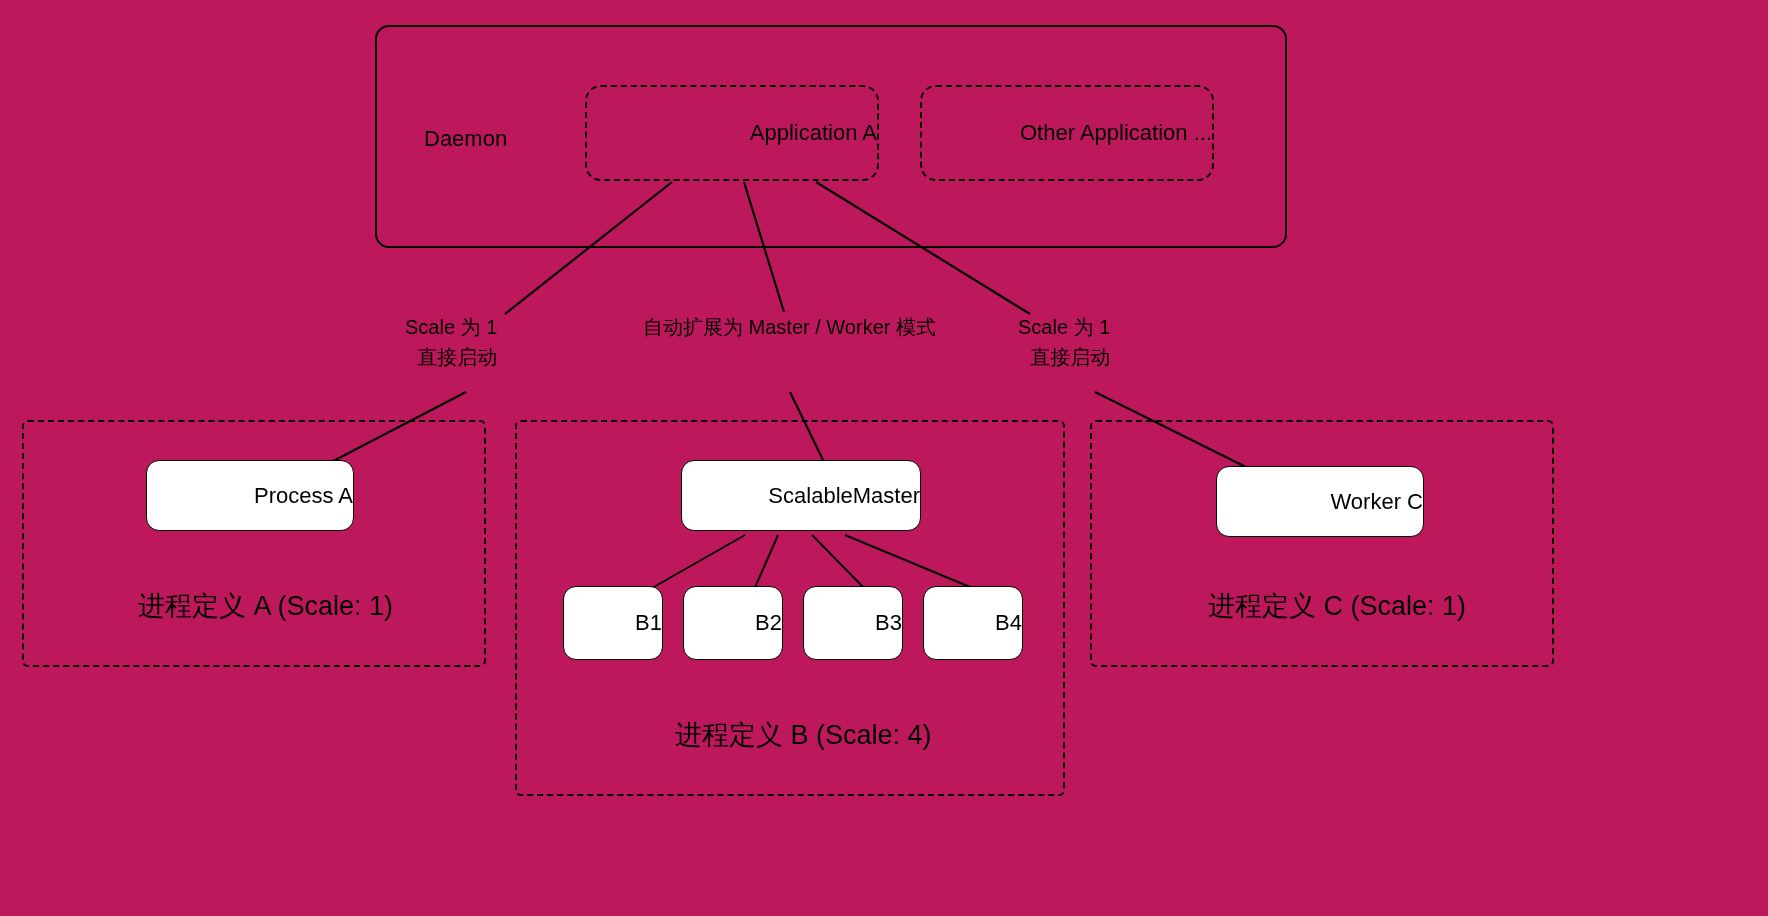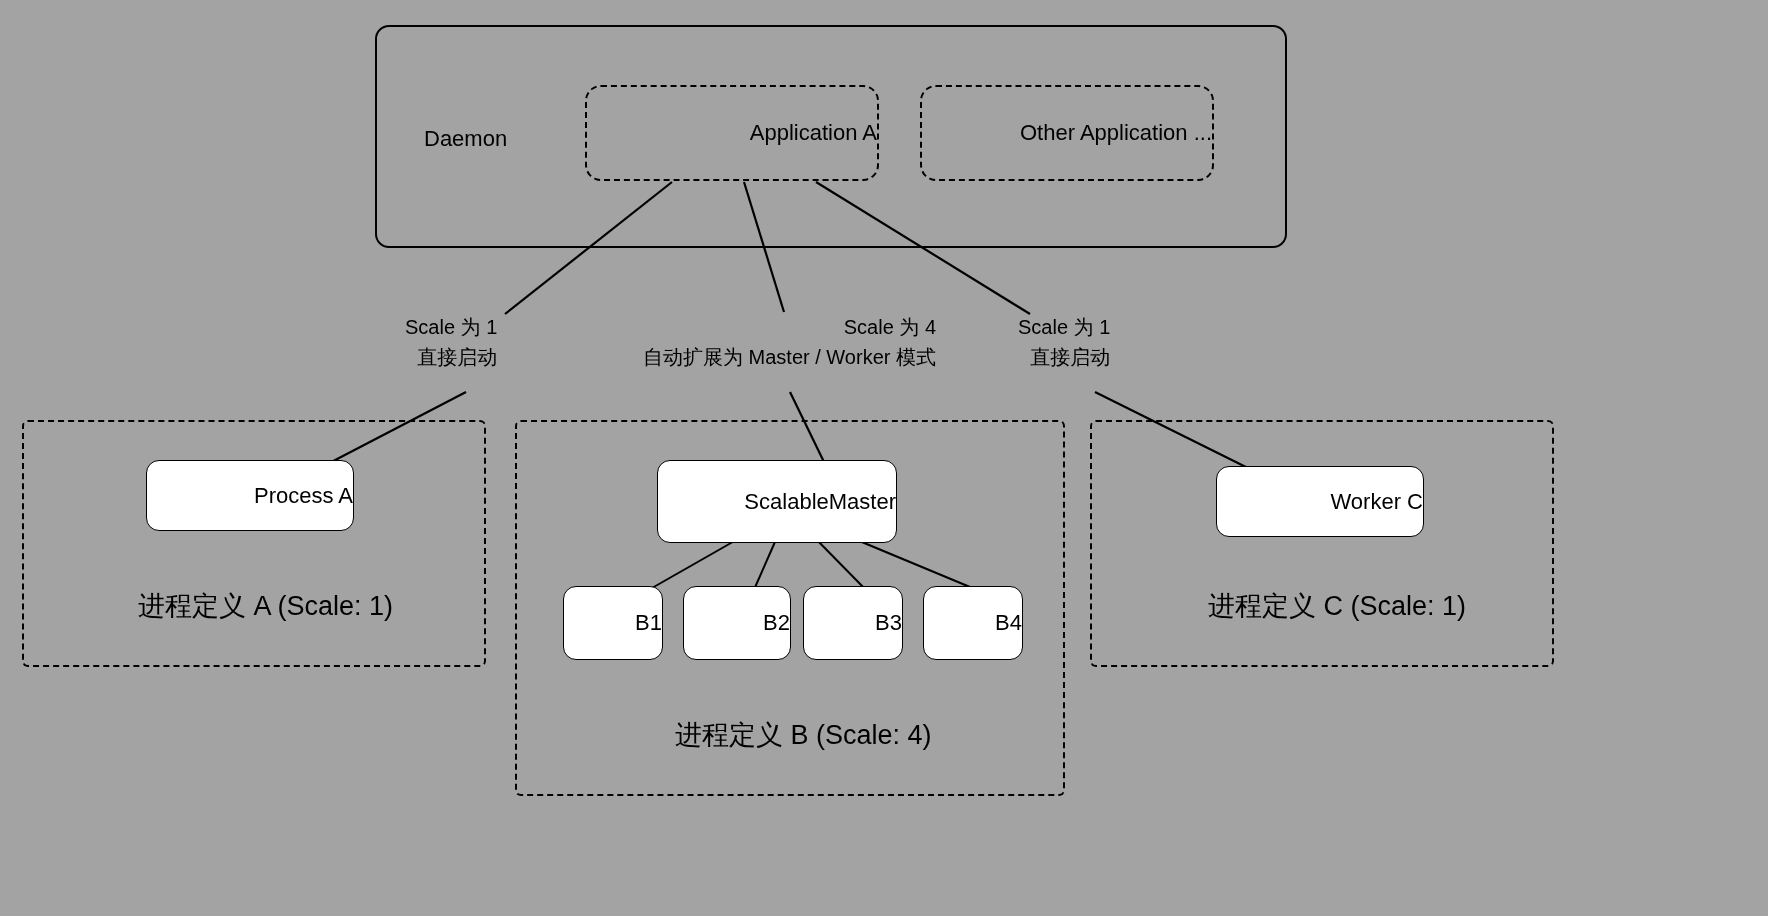--- a/index.html
+++ b/index.html
@@ -4,21 +4,21 @@
 <style>
   html, body {
     margin: 0;
     padding: 0;
     background: #ffffff;
   }
   #canvas {
     position: relative;
     width: 1768px;
     height: 916px;
-    background: #a3a3a3;
+    background: #be185d;
     font-family: "Liberation Sans", "DejaVu Sans", sans-serif;
     color: #000000;
     overflow: hidden;
   }
   svg.edges {
     position: absolute;
     left: 0;
     top: 0;
     width: 1768px;
     height: 916px;
@@ -101,47 +101,46 @@
   <div class="box dashed-round" style="left:920px; top:85px; width:294px; height:96px;">
     <span class="t22">Other Application ...</span>
   </div>
 
   <div class="edge-label" style="left:405px; top:312px;">
     <div>Scale 为 1</div>
     <div>直接启动</div>
   </div>
 
   <div class="edge-label" style="left:600px; top:312px; width:336px;">
-    <div>Scale 为 4</div>
     <div>自动扩展为 Master / Worker 模式</div>
   </div>
 
   <div class="edge-label" style="left:1018px; top:312px;">
     <div>Scale 为 1</div>
     <div>直接启动</div>
   </div>
 
   <div class="dashed-group" style="position:absolute; left:22px; top:420px; width:460px; height:243px;"></div>
 
   <div class="box node" style="left:146px; top:460px; width:208px; height:71px;">
     <span class="t22">Process A</span>
   </div>
 
   <div class="label t21 center-text" style="left:138px; top:588px;">进程定义 A (Scale: 1)</div>
 
   <div class="dashed-group" style="position:absolute; left:515px; top:420px; width:546px; height:372px;"></div>
 
-  <div class="box node" style="left:657px; top:460px; width:240px; height:83px;">
+  <div class="box node" style="left:681px; top:460px; width:240px; height:71px;">
     <span class="t22">ScalableMaster</span>
   </div>
 
   <div class="box node" style="left:563px; top:586px; width:100px; height:74px;">
     <span class="t22">B1</span>
   </div>
-  <div class="box node" style="left:683px; top:586px; width:108px; height:74px;">
+  <div class="box node" style="left:683px; top:586px; width:100px; height:74px;">
     <span class="t22">B2</span>
   </div>
   <div class="box node" style="left:803px; top:586px; width:100px; height:74px;">
     <span class="t22">B3</span>
   </div>
   <div class="box node" style="left:923px; top:586px; width:100px; height:74px;">
     <span class="t22">B4</span>
   </div>
 
   <div class="label t21 center-text" style="left:675px; top:717px;">进程定义 B (Scale: 4)</div>

